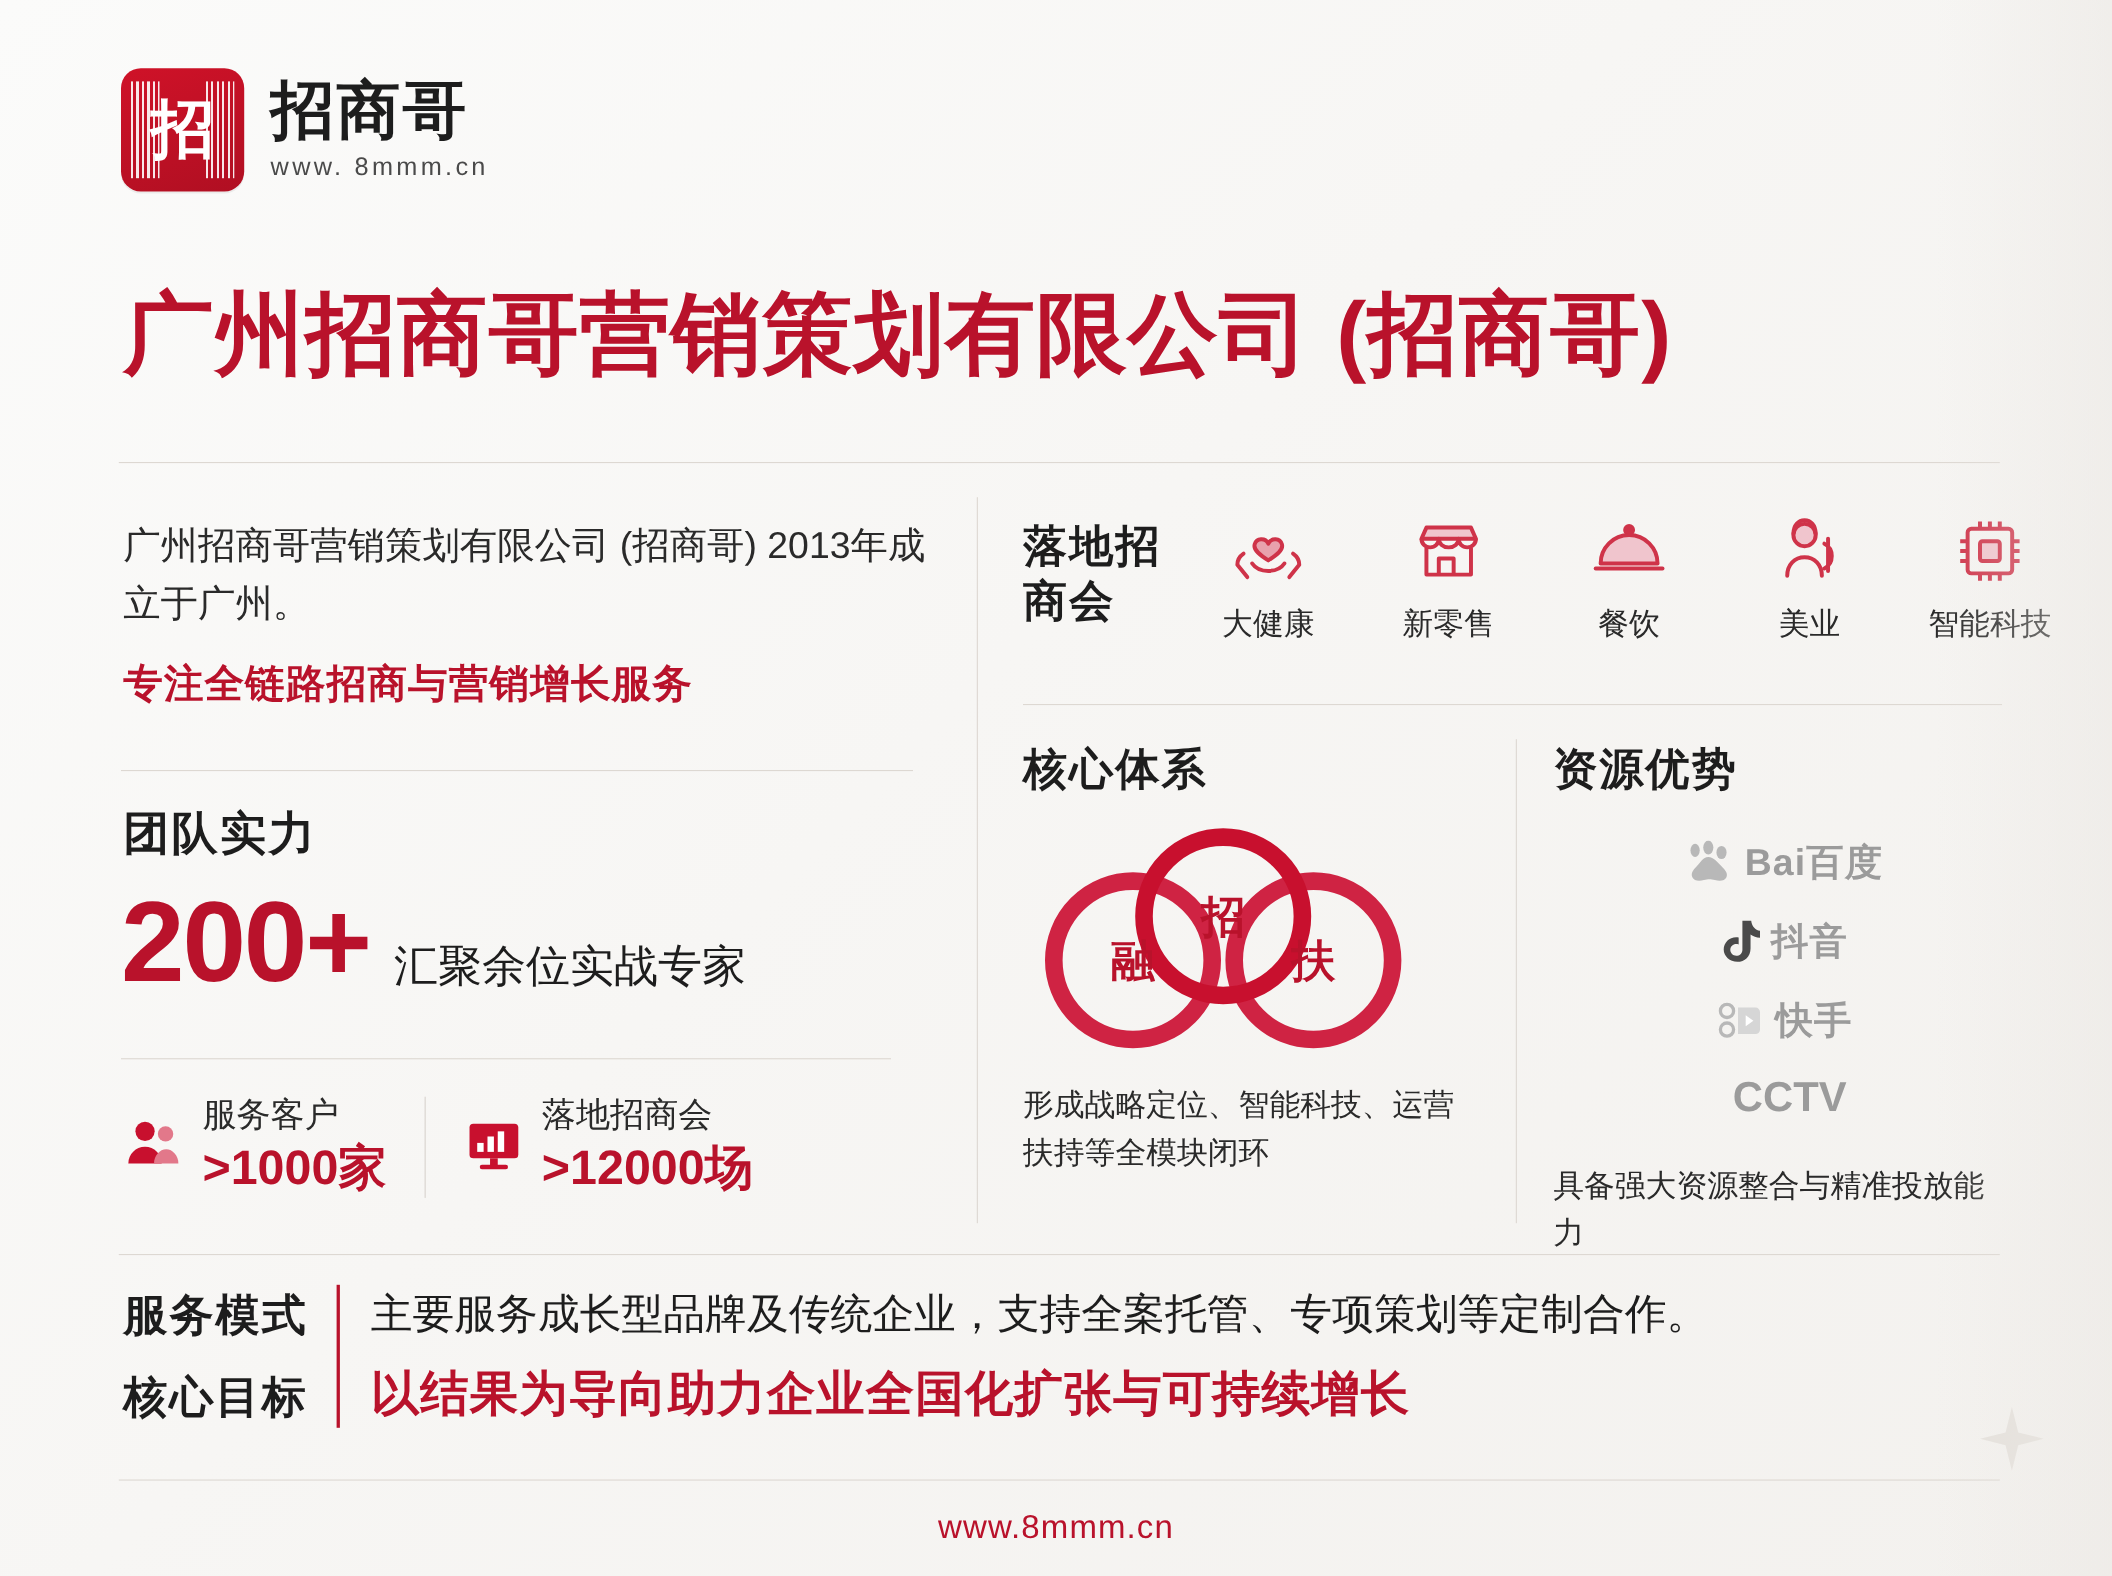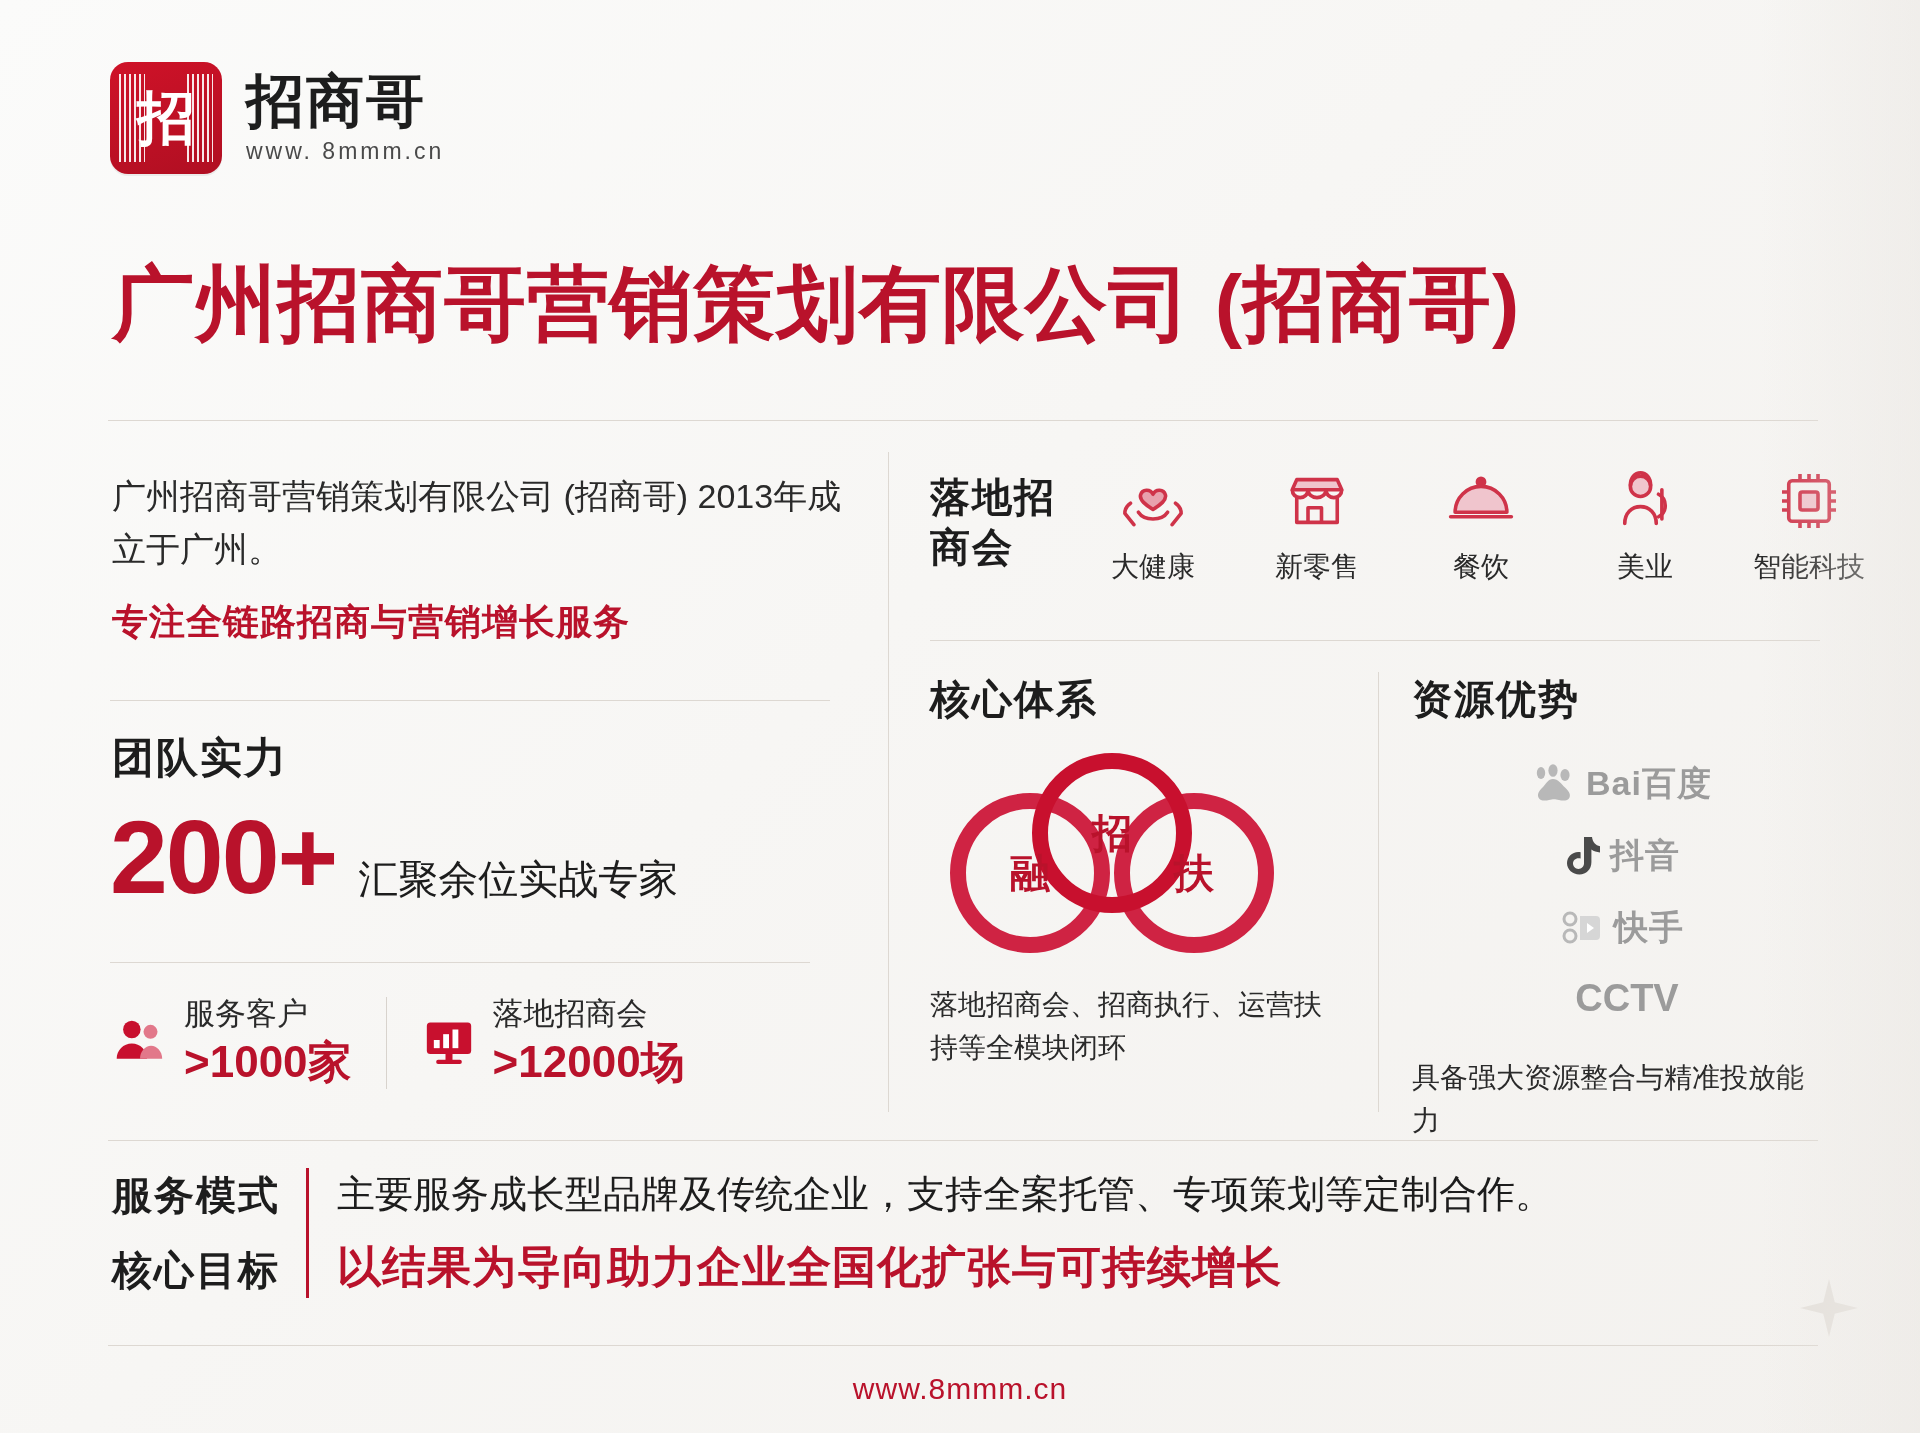--- a/index.html
+++ b/index.html
@@ -543,21 +543,21 @@
       <div class="circle c-left">
           <span>融</span>
         </div>
       <div class="circle c-right">
           <span>扶</span>
         </div>
       <div class="circle c-top">
           <span>招</span>
         </div>
     </div>
-    <div class="core-desc">落地招商会、招商执行、运营扶持等全模块闭环</div>
+    <div class="core-desc">形成战略定位、智能科技、运营扶持等全模块闭环</div>
   </div>
 
   <div class="res-block">
     <div class="sub-heading">资源优势</div>
     <div class="brand-grid">
 
       <div class="brand">
         <span class="b-icon">
           <svg width="44" height="40" viewBox="0 0 44 40" fill="#b8b8b8" aria-hidden="true">
             <ellipse cx="9" cy="9" rx="4.2" ry="6"></ellipse>

